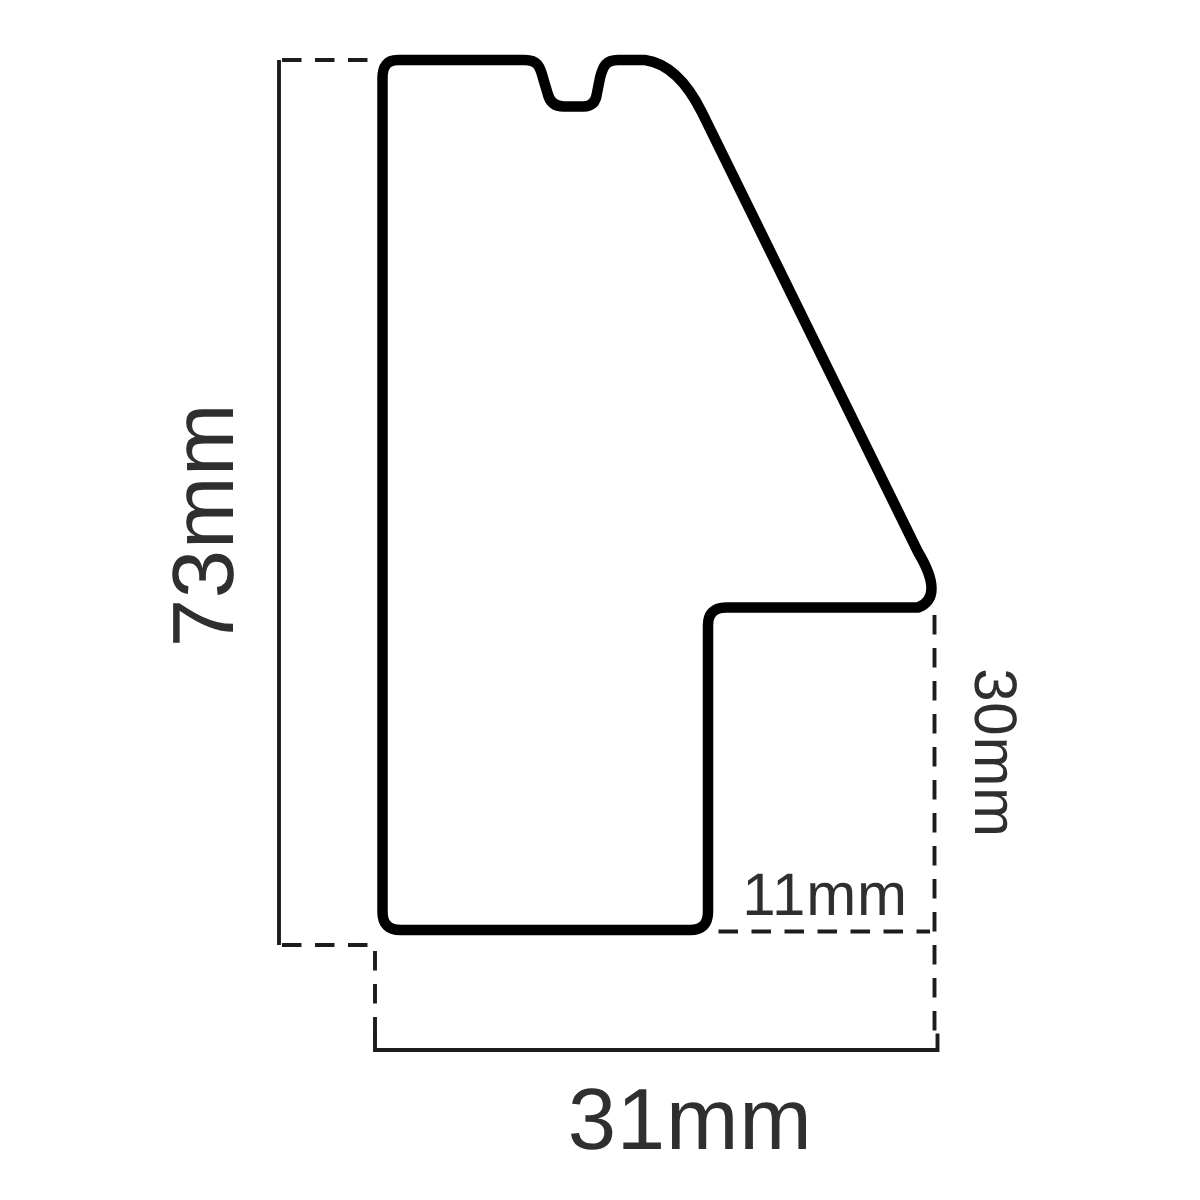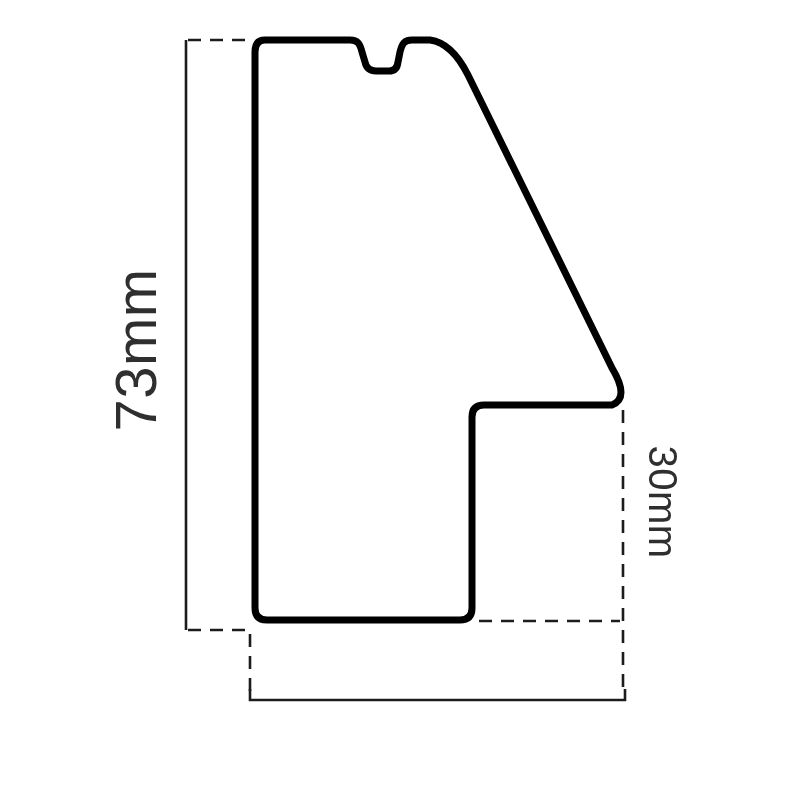--- a/index.html
+++ b/index.html
@@ -89,17 +89,19 @@
 
     <path class="dim dash" d="M 623,410 V 692"></path>
 
     <path class="dim dash" d="M 479,621 H 620"></path>
 
     <path class="dim" d="M 250,689 V 700 H 625 V 689"></path>
   </svg>
 
   <div class="dim-label big rot-ccw" style="left:136px; top:350px;">73mm</div>
 
+  <div class="dim-label big" style="left:460px; top:747px;">31mm</div>
 
   <div class="dim-label small rot-cw" style="left:663px; top:502px;">30mm</div>
 
+  <div class="dim-label small" style="left:550px; top:597px;">11mm</div>
 
 </div>
 
 </body></html>

